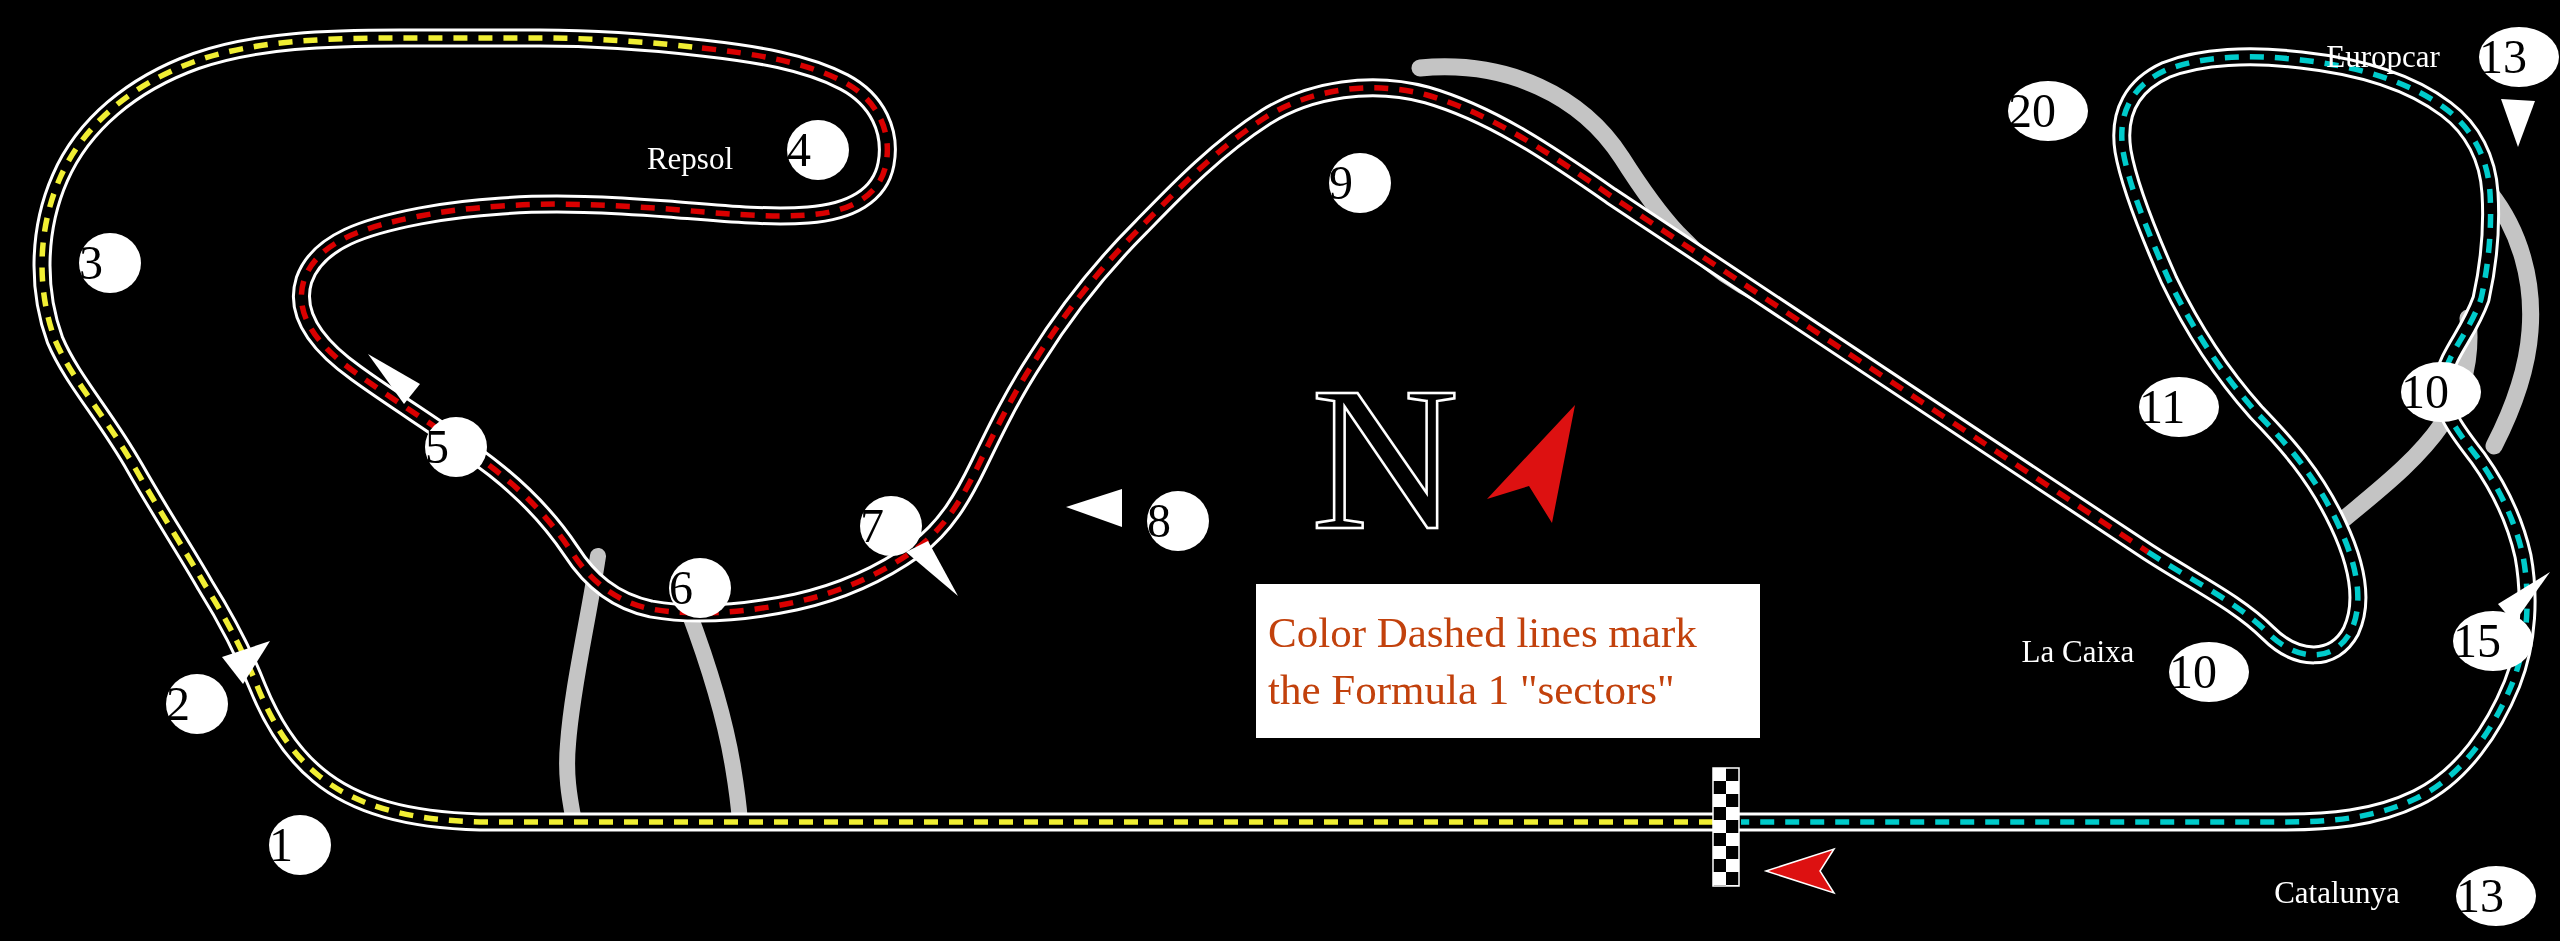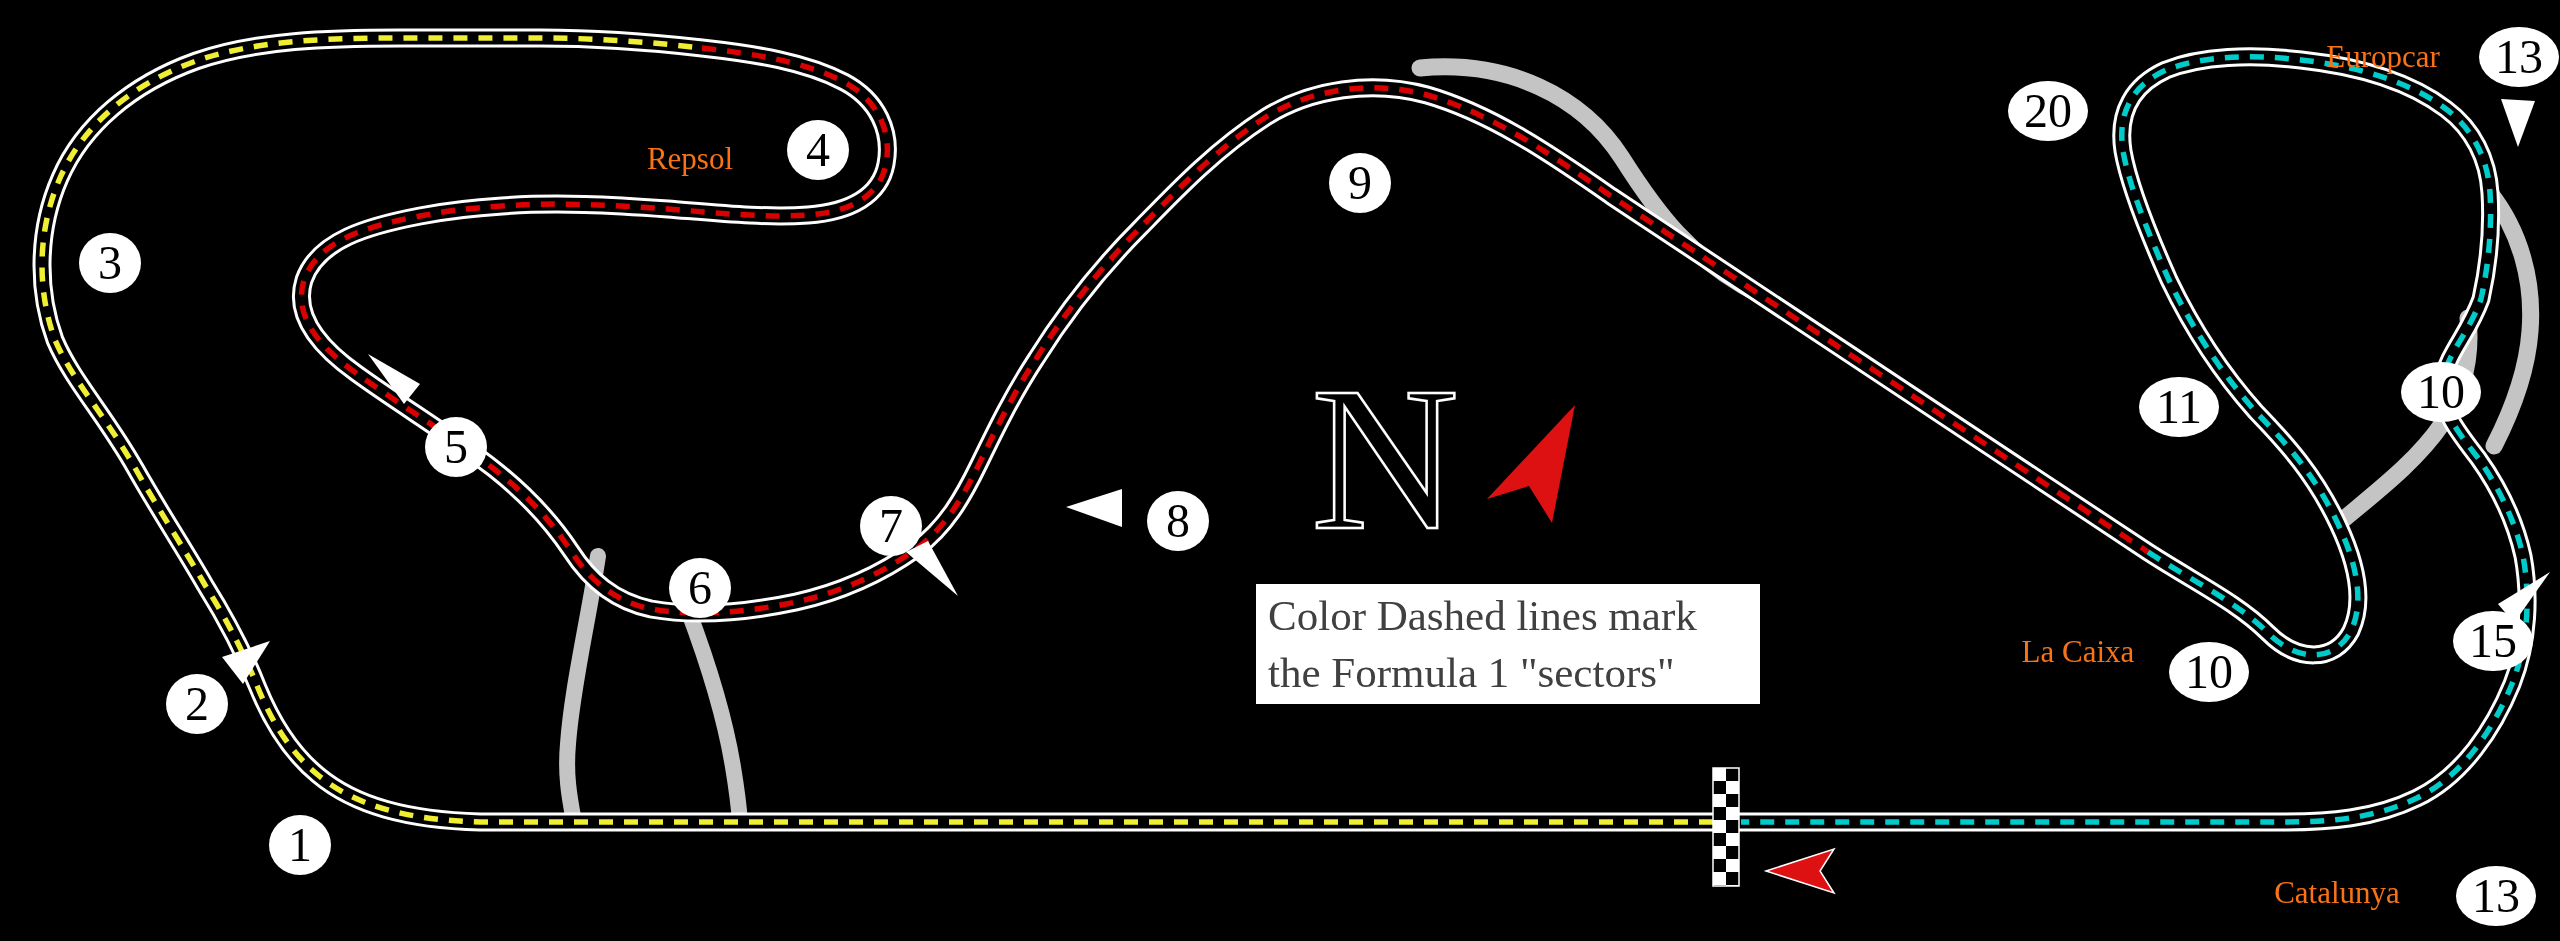--- a/index.html
+++ b/index.html
@@ -1,27 +1,27 @@
 <!DOCTYPE html>
 <html><head>
 <meta charset="utf-8">
 <style>
   html,body{margin:0;padding:0;background:#000;}
   body{width:2560px;height:941px;position:relative;overflow:hidden;
        font-family:"Liberation Serif",serif;}
   .stage{position:absolute;inset:0;}
   svg.track{position:absolute;left:0;top:0;width:2560px;height:941px;}
   .marker{position:absolute;background:#fff;border-radius:50%;
-          width:62px;height:60px;display:flex;align-items:center;justify-content:center;
+          width:62px;height:60px;display:flex;align-items:center;
           font-size:48px;color:#000;transform:translate(-50%,-50%);line-height:1;}
   .marker.wide{width:80px;}
-  .tlabel{position:absolute;color:#f97316;font-size:31px;transform:translate(-50%,-50%);
+  .tlabel{position:absolute;color:#ffffff;font-size:31px;transform:translate(-50%,-50%);
           white-space:nowrap;}
-  .caption{position:absolute;left:1256px;top:584px;width:504px;background:#fff;color:#404040;
-           font-size:43px;line-height:57px;padding:3px 12px;box-sizing:border-box;}
+  .caption{position:absolute;left:1256px;top:584px;width:504px;background:#fff;color:#c2410c;
+           font-size:43px;line-height:57px;padding:20px 12px;box-sizing:border-box;}
 </style>
 </head>
 <body>
 
 <div class="stage">
 
   <svg class="track" viewBox="0 0 2560 941">
     <defs>
       <pattern id="checker" x="1713" y="768" width="26" height="26" patternUnits="userSpaceOnUse">
         <rect width="26" height="26" fill="#000"></rect>

